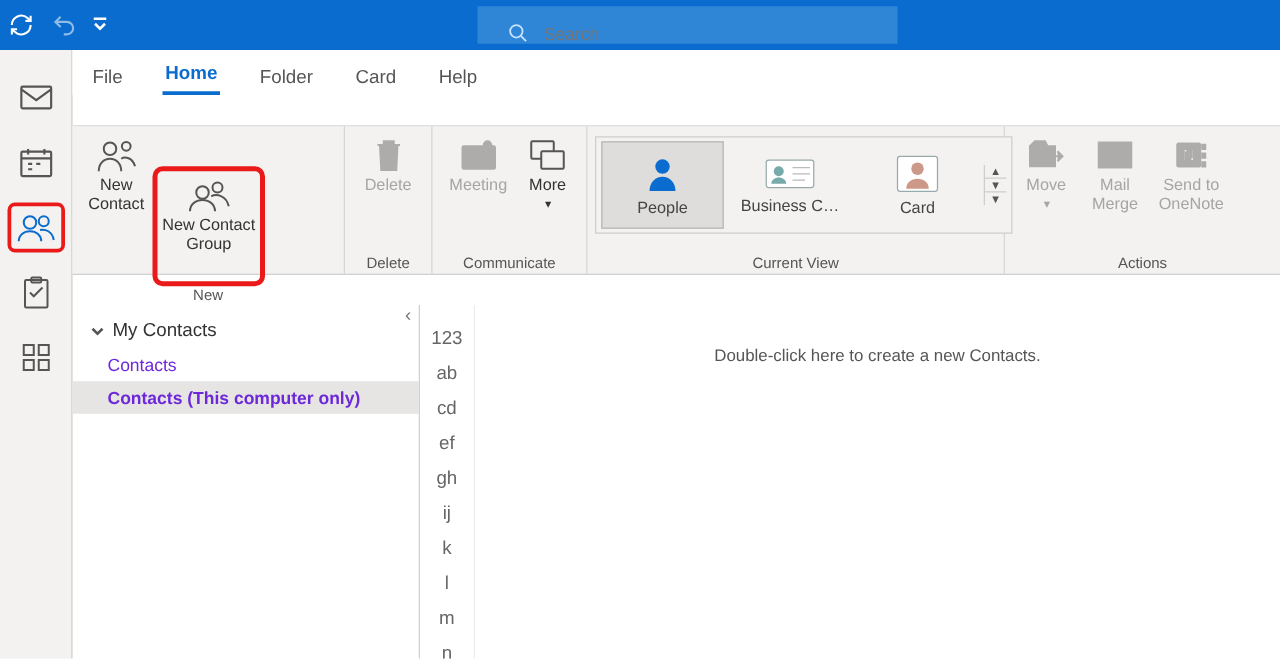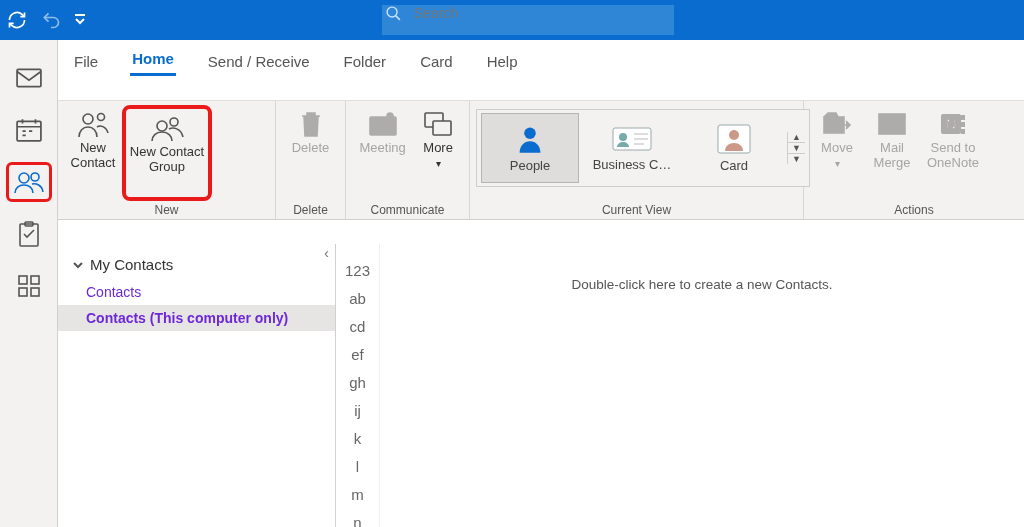--- a/index.html
+++ b/index.html
@@ -3,21 +3,21 @@
 <meta charset="utf-8">
 <style>
 * { box-sizing: border-box; margin: 0; padding: 0; font-family: "Segoe UI", Arial, sans-serif; }
 body { width: 1024px; height: 527px; overflow: hidden; background: #fff; font-size: 13px; color: #333; }
 
 
 #titlebar { background: #0a6cce; height: 40px; display: flex; align-items: center; }
 .titlebar-btn { width: 34px; height: 40px; display: flex; align-items: center; justify-content: center; color: #fff; }
 .titlebar-btn svg { stroke: #fff; fill: none; stroke-width: 2; }
 #titlebar-spacer1 { flex: 0 0 290px; }
-#searchbox { background: #2f86d7; height: 30px; width: 292px; display: flex; align-items: flex-start; padding: 0 3px; }
+#searchbox { background: #2f86d7; height: 30px; width: 336px; display: flex; align-items: flex-end; padding: 0 24px; }
 #searchbox input { background: transparent; border: none; outline: none; color: #c7e2ff; font-size: 14px; width: 100%; }
 #searchbox svg { stroke: #c7e2ff; fill: none; stroke-width: 2; margin-right: 12px; }
 
 
 #main { display: flex; height: calc(527px - 40px); }
 
 
 #rail { width: 58px; background: #f3f2f1; border-right: 1px solid #d0d0d0; display: flex; flex-direction: column; align-items: center; padding-top: 18px; }
 .rail-btn { width: 46px; height: 40px; display: flex; align-items: center; justify-content: center; margin-bottom: 12px; border-radius: 2px; }
 .rail-btn svg { stroke: #555; fill: none; stroke-width: 1.6; }
@@ -35,21 +35,21 @@
 
 #ribbon { background: #f3f2f1; border-top: 1px solid #e1dfdd; border-bottom: 1px solid #d0d0d0; height: 120px; display: flex; }
 .rgroup { border-right: 1px solid #d8d6d4; display: flex; flex-direction: column; }
 .rgroup-body { flex: 1; display: flex; align-items: flex-start; padding: 4px 6px 0 6px; }
 .rgroup-label { text-align: center; font-size: 12px; color: #555; padding-bottom: 2px; }
 .rbtn { display: flex; flex-direction: column; align-items: center; justify-content: flex-start; width: 64px; height: 96px; padding-top: 2px; text-align: center; font-size: 13px; color: #333; line-height: 1.15; }
 .rbtn-disabled { color: #a7a5a3; }
 .rbtn-disabled svg { stroke: #a7a5a3 !important; fill: #a7a5a3 !important; opacity: .9; }
 .rbtn-ico { height: 34px; display: flex; align-items: center; justify-content: center; }
 .rbtn svg { stroke: #555; fill: none; stroke-width: 1.6; }
-.highlight-red { border: 4px solid #eb1a1a; border-radius: 8px; }
+.highlight-red { border: 4px solid #eb1a1a; border-radius: 8px; margin-top: 28px; }
 
 
 .gallery { display: flex; align-items: center; gap: 4px; padding: 2px 4px; border: 1px solid #cfcdcb; background: #f3f2f1; height: 78px; }
 .gal-item { width: 98px; height: 70px; display: flex; flex-direction: column; align-items: center; justify-content: center; border: 1px solid transparent; }
 .gal-item-selected { background: #dedddc; border: 1px solid #b7b5b3; }
 .gal-label { font-size: 13px; color: #444; margin-top: 4px; }
 .gal-scroll { width: 18px; display: flex; flex-direction: column; border-left: 1px solid #cfcdcb; }
 .gal-scroll div { flex: 1; display: flex; align-items: center; justify-content: center; border-bottom: 1px solid #cfcdcb; font-size: 9px; color: #555; }
 
 
@@ -140,21 +140,20 @@
           <rect x="14" y="14" width="8" height="8"></rect>
         </svg>
     </div>
   </div>
 
   <div id="workarea">
 
     <div id="menutabs">
       <div class="mtab">File</div>
       <div class="mtab mtab-active">Home</div>
-      <div class="mtab">Send / Receive</div>
       <div class="mtab">Folder</div>
       <div class="mtab">Card</div>
       <div class="mtab">Help</div>
     </div>
 
     <div id="ribbon">
 
       <div class="rgroup" style="width:218px">
         <div class="rgroup-body">
           <div class="rbtn" style="width:58px">

